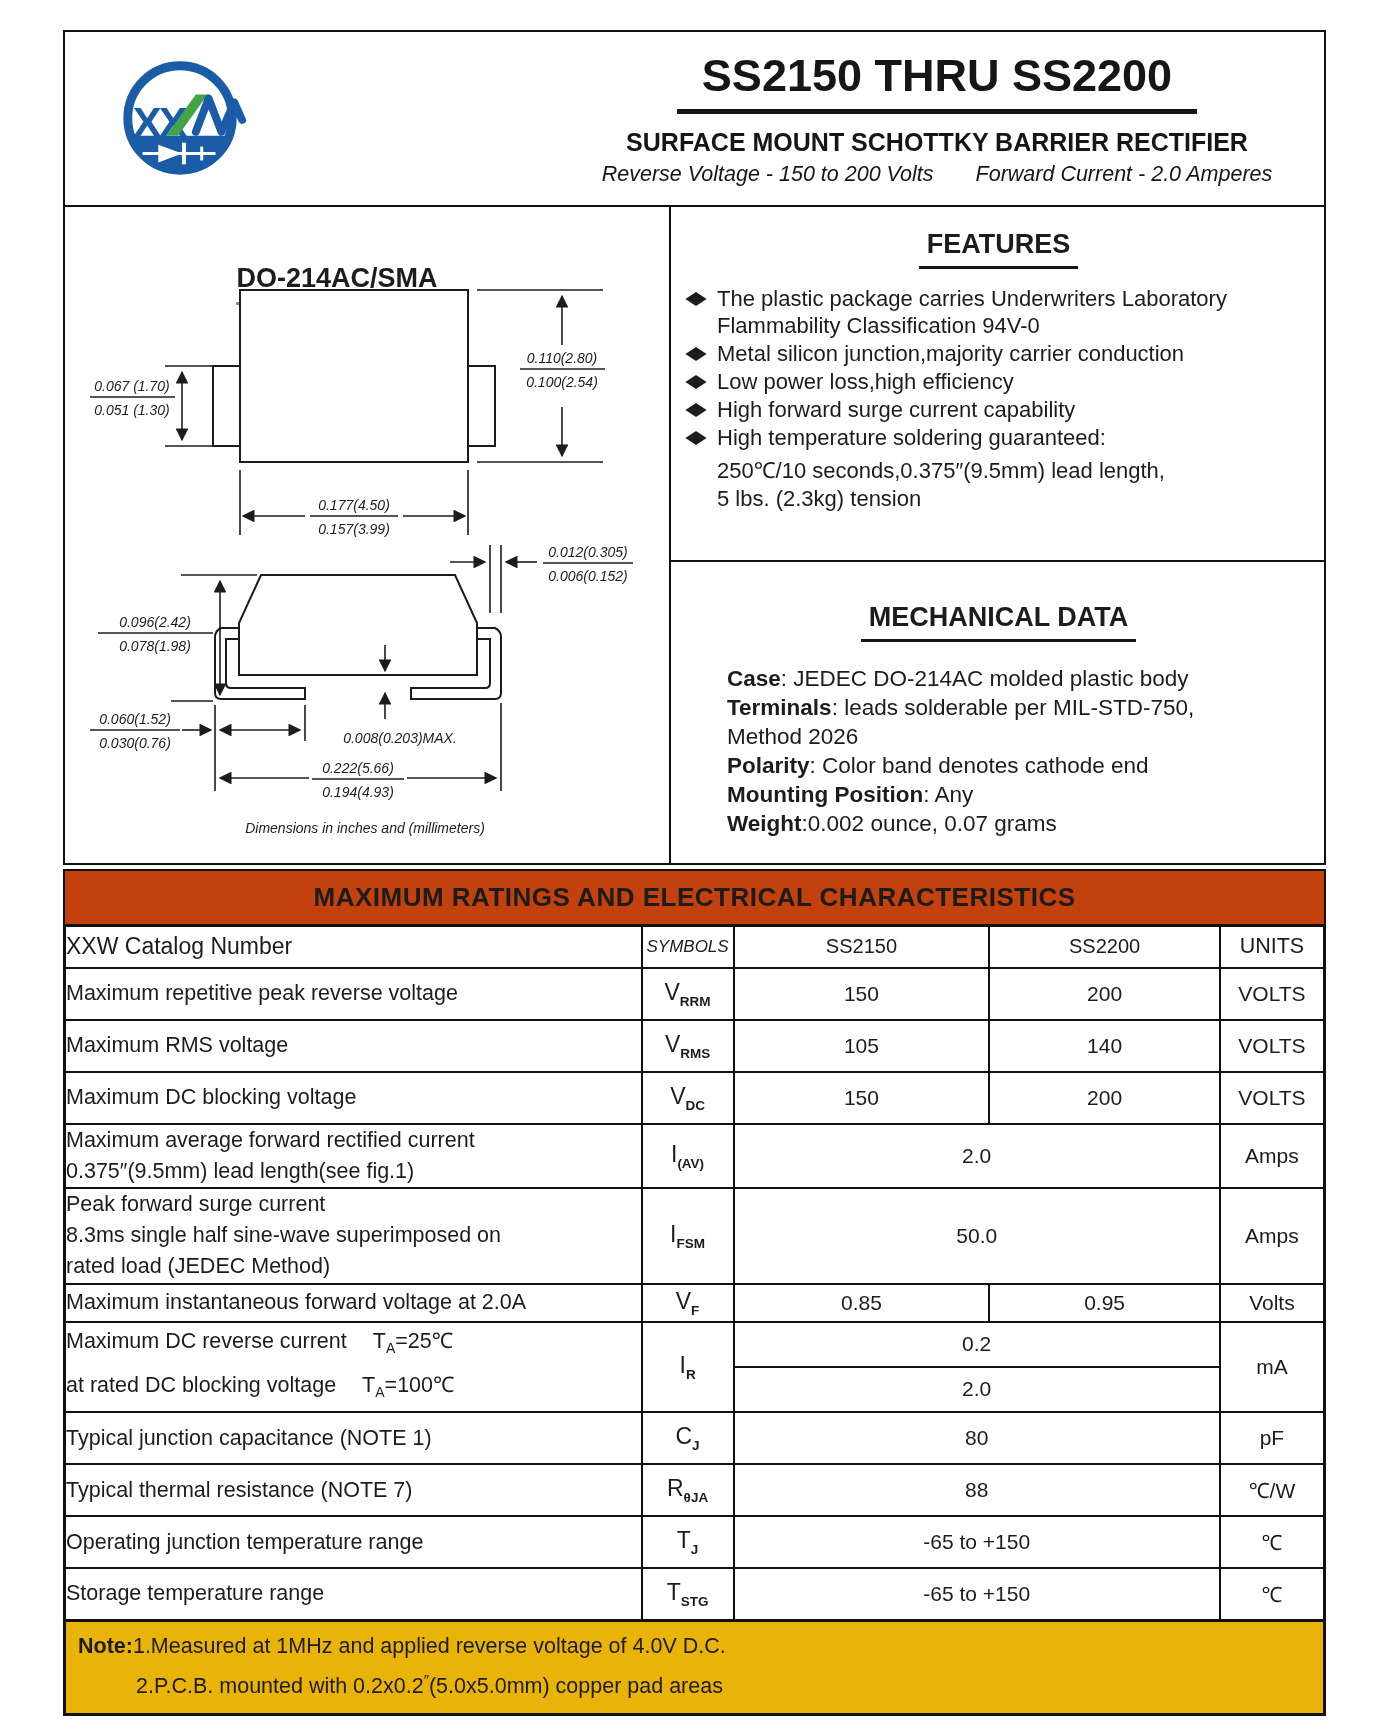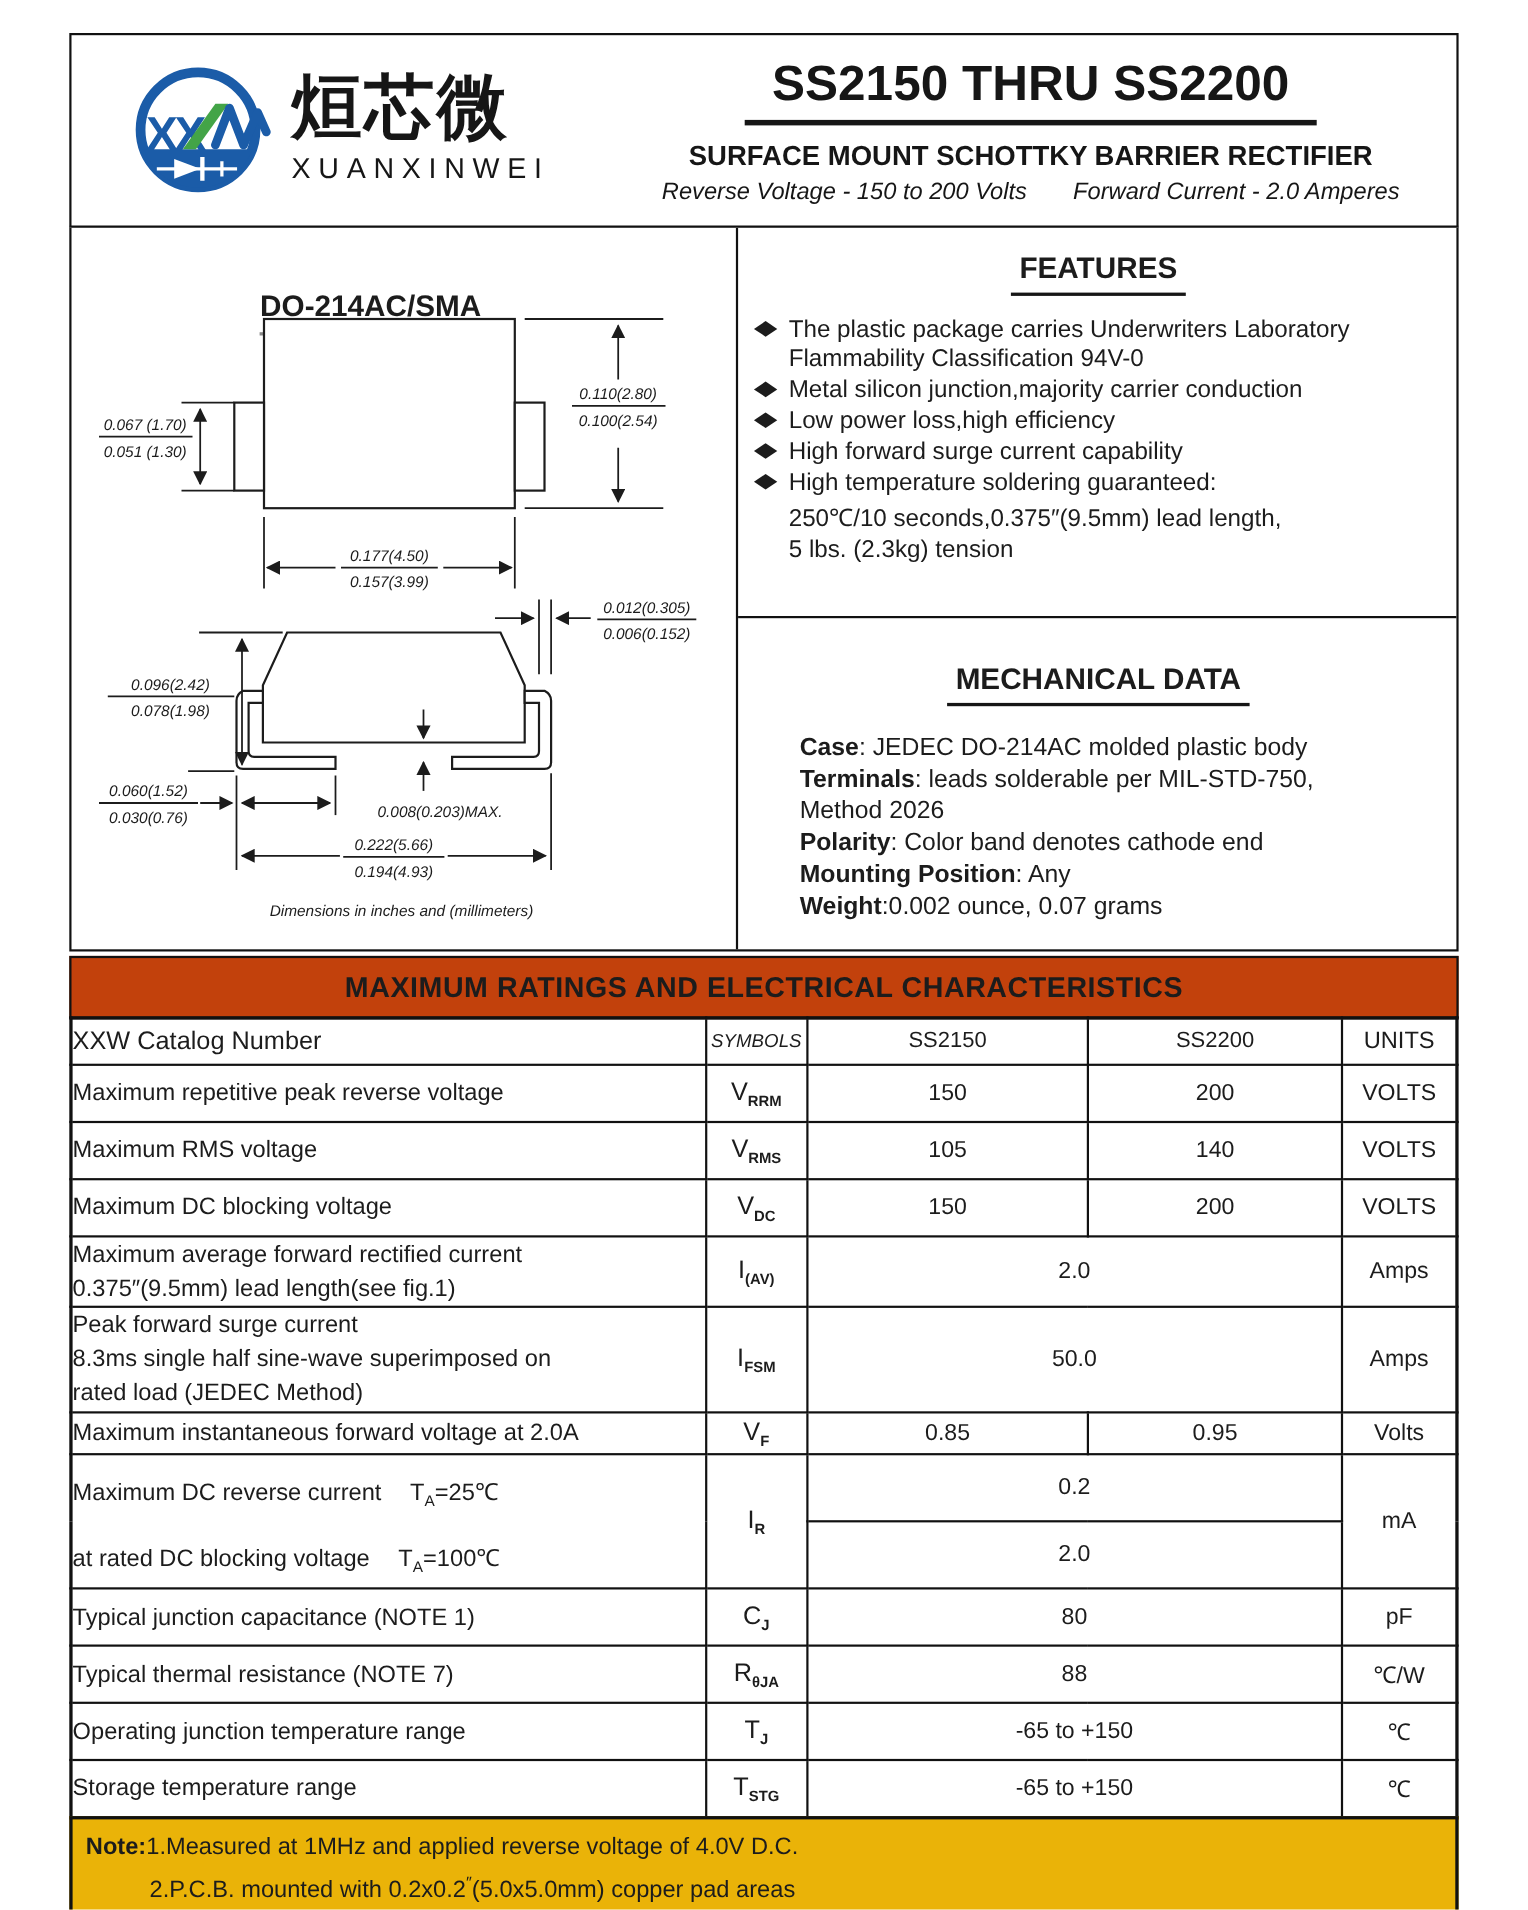--- a/index.html
+++ b/index.html
@@ -62,21 +62,21 @@
   .cell-center { text-align:center; font-size:21px; }
   .th-catalog { text-align:left; padding-left:12px; font-size:23px; height:42px; }
   .th-symbols { text-align:center; font-size:17px; font-style:italic; }
   .th-part { text-align:center; font-size:20px; font-weight:bold; }
   .th-units { text-align:center; font-size:21.5px; font-weight:bold; }
   .sym { font-size:23px; }
   .sym sub { font-size:13.5px; font-weight:bold; }
   .h36 { height:52px; } .h58 { height:58px; } .h96 { height:96px; } .h38 { height:38px; } .h37 { height:37px; }
   .multiline div { line-height:31px; }
   .vf-low { padding-top:10px; }
-  .ir-line { line-height:37px; white-space:nowrap;margin-top:16px; }
+  .ir-line { line-height:37px; white-space:nowrap; }
   .ir-cond { display:inline-block; margin-left:26px; }
   .ir-val-2 { border-top:2px solid #111 !important; }
   .units-cell { font-size:21px; text-align:center; }
 
   
   .notes-box { border:3px solid #111; margin-top:-3px; padding:8px 12px 10px 12px; font-size:21.5px; line-height:33px; background:#eab308; }
   .note-indent { margin-left:58px; }
   .notes-box sup { font-size:15px; }
 
   .footer-url { text-align:center; font-size:23px; margin-top:17px; color:#161616; }
@@ -98,24 +98,20 @@
         <text x="20" y="79" font-size="44" font-weight="bold" fill="#1b5ca8" letter-spacing="-3">XX</text>
         <polygon points="84,36 96,36 66,78 54,78" fill="#43a447"></polygon>
         <path d="M84,74 L97,40 L110,74 L123,44 L131,62" fill="none" stroke="#1b5ca8" stroke-width="8" stroke-linejoin="round" stroke-linecap="round"></path>
         <g>
           <line x1="30" y1="96" x2="104" y2="96" stroke="#fff" stroke-width="3"></line>
           <polygon points="46,87 46,105 70,96" fill="#fff"></polygon>
           <line x1="72" y1="85" x2="72" y2="107" stroke="#fff" stroke-width="4"></line>
           <line x1="90" y1="89" x2="90" y2="103" stroke="#fff" stroke-width="3"></line>
         </g>
       </svg>
-      <div class="logo-cn-col">
-        <div class="logo-cn">烜芯微</div>
-        <div class="logo-py">XUANXINWEI</div>
-      </div>
     </div>
     <div class="title-block">
       <div class="part-title">SS2150 THRU SS2200</div>
       <div class="part-underline"></div>
       <div class="prod-sub">SURFACE MOUNT SCHOTTKY BARRIER RECTIFIER</div>
       <div class="prod-tag">
         <span>Reverse Voltage - 150 to 200 Volts</span><span class="gap"></span><span>Forward Current - 2.0 Amperes</span>
       </div>
     </div>
   </div>

